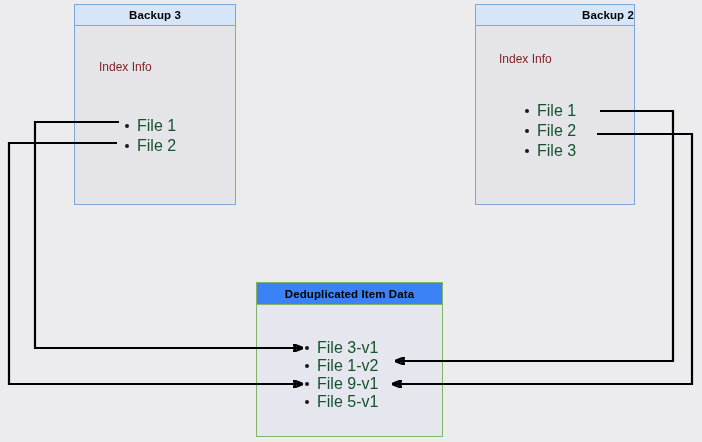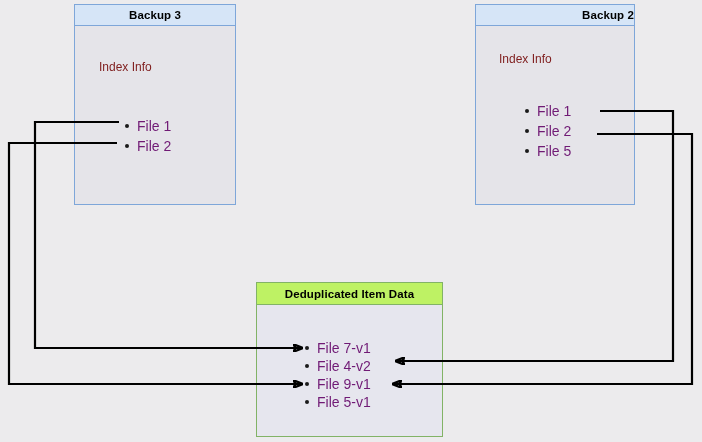--- a/index.html
+++ b/index.html
@@ -37,39 +37,39 @@
     border: 1px solid #7ea6d9;
     font-size: 11.5px;
     font-weight: bold;
     color: #000;
     display: flex;
     align-items: center;
     justify-content: center;
     letter-spacing: 0.1px;
   }
   .box-header.green {
-    background: #bef264;
+    background: #3b82f6;
     border: 1px solid #82b366;
   }
   .section-label {
     position: absolute;
     font-size: 12px;
     color: #7f1d1d;
     white-space: nowrap;
   }
   .file-list {
     position: absolute;
     margin: 0;
     padding: 0;
     list-style: none;
   }
   .file-list li {
     position: relative;
-    font-size: 14px;
-    color: #701a75;
+    font-size: 16px;
+    color: #14532d;
     white-space: nowrap;
     padding-left: 13px;
     height: 20px;
     line-height: 20px;
   }
   .file-list li::before {
     content: "";
     position: absolute;
     left: 1px;
     top: 8px;
@@ -114,30 +114,30 @@
   </ul>
 
   <div class="box" style="left:475px; top:4px; width:160px; height:201px;"></div>
   <div class="box-header" style="left:475px; top:4px; width:160px; height:22px;justify-content:flex-end;">
     <span>Backup 2</span>
   </div>
   <div class="section-label" style="left:499px; top:52px;">Index Info</div>
   <ul class="file-list" style="left:524px; top:101px;">
     <li>File 1</li>
     <li>File 2</li>
-    <li>File 5</li>
+    <li>File 3</li>
   </ul>
 
   <div class="box green" style="left:256px; top:282px; width:187px; height:155px;"></div>
   <div class="box-header green" style="left:256px; top:282px; width:187px; height:23px;">
     <span>Deduplicated Item Data</span>
   </div>
   <ul class="file-list wide" style="left:304px; top:339px;">
-    <li>File 7-v1</li>
-    <li>File 4-v2</li>
+    <li>File 3-v1</li>
+    <li>File 1-v2</li>
     <li>File 9-v1</li>
     <li>File 5-v1</li>
   </ul>
 
   <svg id="wires" viewBox="0 0 702 442">
     <defs>
       <marker id="arrowR" markerWidth="10" markerHeight="8" refX="9" refY="4" orient="auto" markerUnits="userSpaceOnUse">
         <path d="M0,0 L10,4 L0,8 L2.6,4 Z" fill="#000" stroke="none"></path>
       </marker>
       <marker id="arrowL" markerWidth="10" markerHeight="8" refX="9" refY="4" orient="auto" markerUnits="userSpaceOnUse">

